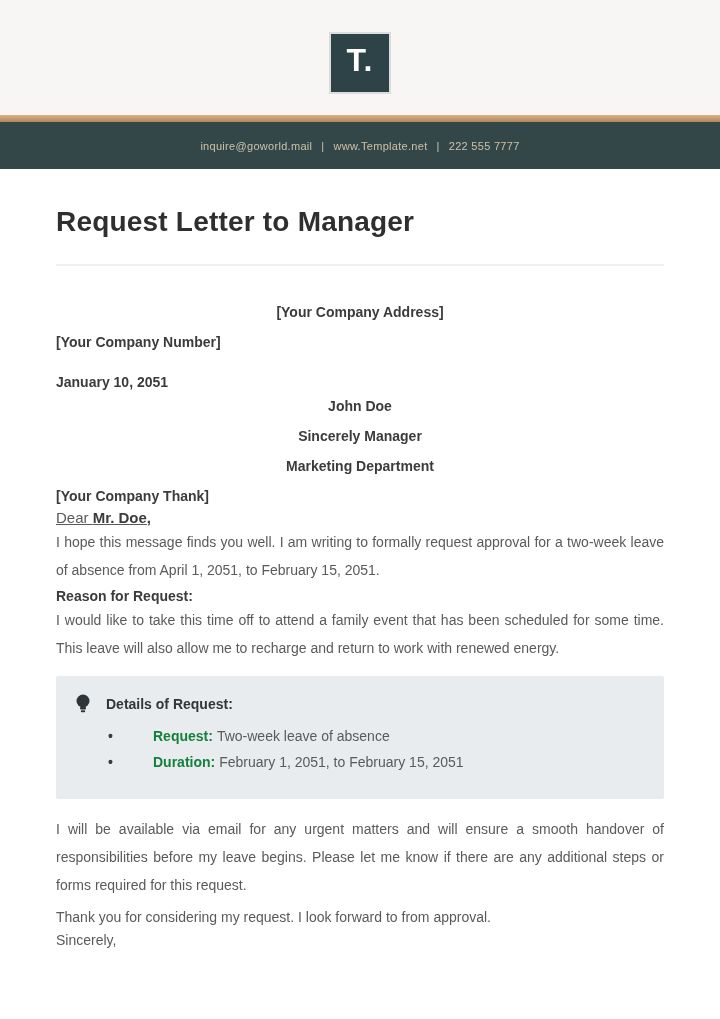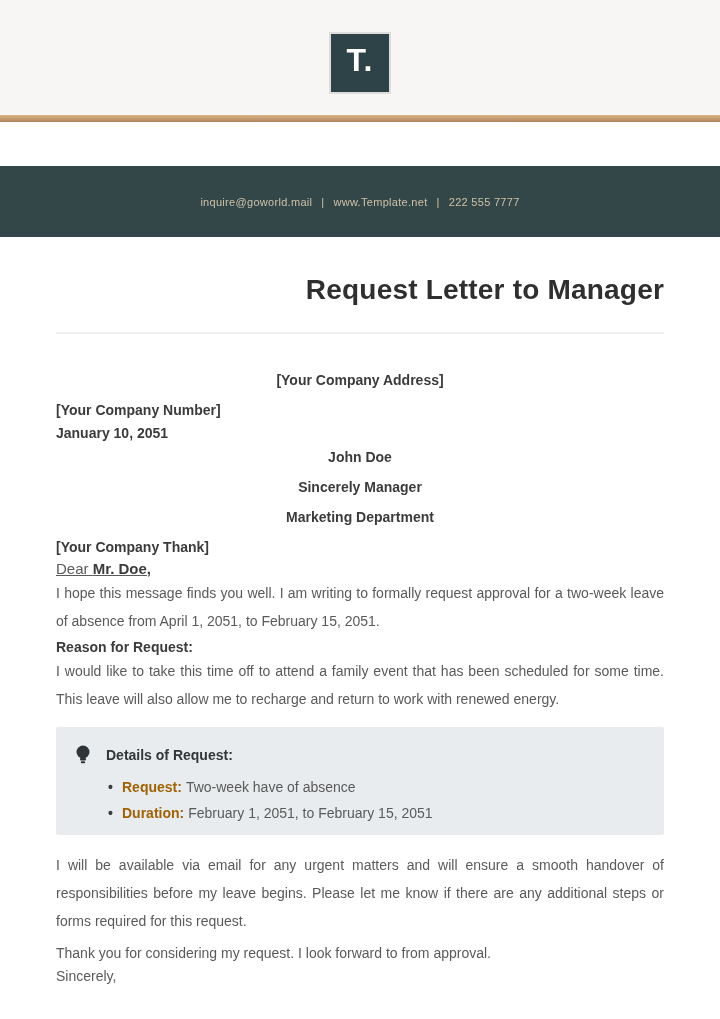--- a/index.html
+++ b/index.html
@@ -32,55 +32,54 @@
     font-weight: bold;
     font-size: 32px;
     letter-spacing: 1px;
     transform: translateY(-2px);
   }
   .accent-stripe {
     height: 7px;
     background: linear-gradient(#dab488, #b0855a);
   }
   .teal-bar {
-    height: 71px;
+    height: 47px;
     background: #334749;
     display: flex;
     align-items: center;
     justify-content: center;
     color: #cdc1a7;
     font-size: 11px;
     letter-spacing: 0.3px;
-    margin-top: 44px;
   }
   .teal-bar .sep { margin: 0 9px; color: #cdc1a7; }
   
   .content { padding: 0 56px; }
   h1 {
     margin-top: 34px;
-    text-align: right;
+    text-align: left;
     font-size: 28px;
     line-height: 38px;
     color: #2f2f2f;
     letter-spacing: 0.2px;
   }
   .divider {
     margin-top: 23px;
     border-top: 2px solid #f1f0ee;
   }
   .letter-block { margin-top: 36px; }
   .line {
     font-size: 14px;
     line-height: 20px;
     font-weight: bold;
     color: #3b3b3b;
   }
   .mb10 { margin-bottom: 10px; text-align: center; }
   .mb4  { margin-bottom: 4px; }
-  .mb3  { margin-bottom: 3px; }
+  .mb3  { margin-bottom: 20px; }
   .mb2  { margin-bottom: 2px; }
   .salutation {
     font-size: 15px;
     line-height: 20px;
     color: #5a5a5a;
     font-weight: normal;
     text-decoration: underline;
   }
   .salutation b { color: #3b3b3b; }
   .para {
@@ -95,21 +94,21 @@
     font-weight: bold;
     color: #3b3b3b;
     margin-top: 2px;
   }
   .reason-para { }
   
   .details-box {
     margin-top: 14px;
     background: #e8ecee;
     border-radius: 2px;
-    padding: 18px 24px 9px 20px;
+    padding: 18px 24px 24px 20px;
   }
   .details-head {
     display: flex;
     align-items: center;
     gap: 16px;
     margin-bottom: 9px;
   }
   .bulb {
     width: 14px; height: 20px;
     flex: 0 0 auto;
@@ -132,21 +131,21 @@
     color: #5a5a5a;
   }
   .details-list li::before {
     content: "•";
     position: absolute;
     left: 0;
     top: 0;
     color: #3b3b3b;
     font-weight: bold;
   }
-  .details-list li b { color: #a16207; margin-right: 4px; }
+  .details-list li b { color: #15803d; margin-right: 4px; margin-left: 31px; }
   
   .avail-para { margin-top: 16px; }
   .close-line {
     font-size: 14px;
     line-height: 23px;
     color: #5a5a5a;
   }
   .close-group { margin-top: 7px; }
 </style>
 </head>
@@ -193,21 +192,21 @@
   <div class="details-box">
     <div class="details-head">
       <svg class="bulb" viewBox="0 0 14 20">
         <circle cx="7" cy="7" r="6.5" fill="#2f3438"></circle>
         <rect x="4" y="13" width="6" height="2.4" rx="1" fill="#2f3438"></rect>
         <rect x="4.8" y="16.2" width="4.4" height="2" rx="1" fill="#2f3438"></rect>
       </svg>
       <span class="dh-label">Details of Request:</span>
     </div>
     <ul class="details-list">
-      <li><b>Request:</b><span>Two-week have of absence</span></li>
+      <li><b>Request:</b><span>Two-week leave of absence</span></li>
       <li><b>Duration:</b><span>February 1, 2051, to February 15, 2051</span></li>
     </ul>
   </div>
 
   <p class="para avail-para">I will be available via email for any urgent matters and will ensure a smooth handover of responsibilities before my leave begins. Please let me know if there are any additional steps or forms required for this request.</p>
 
   <div class="close-group">
     <div class="close-line">Thank you for considering my request. I look forward to from approval.</div>
     <div class="close-line">Sincerely,</div>
   </div>

